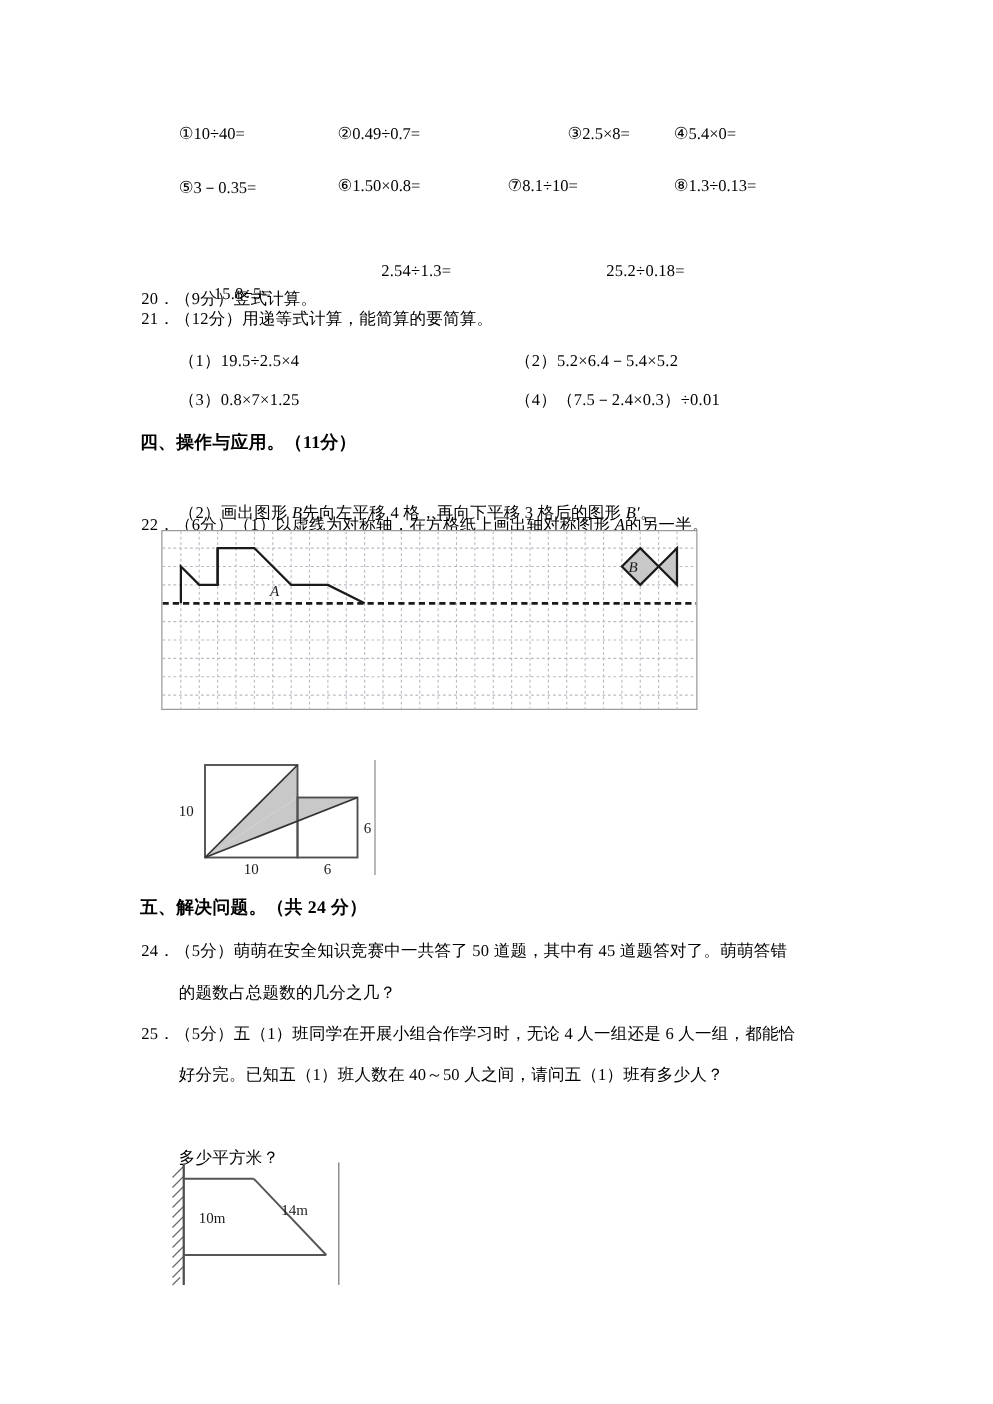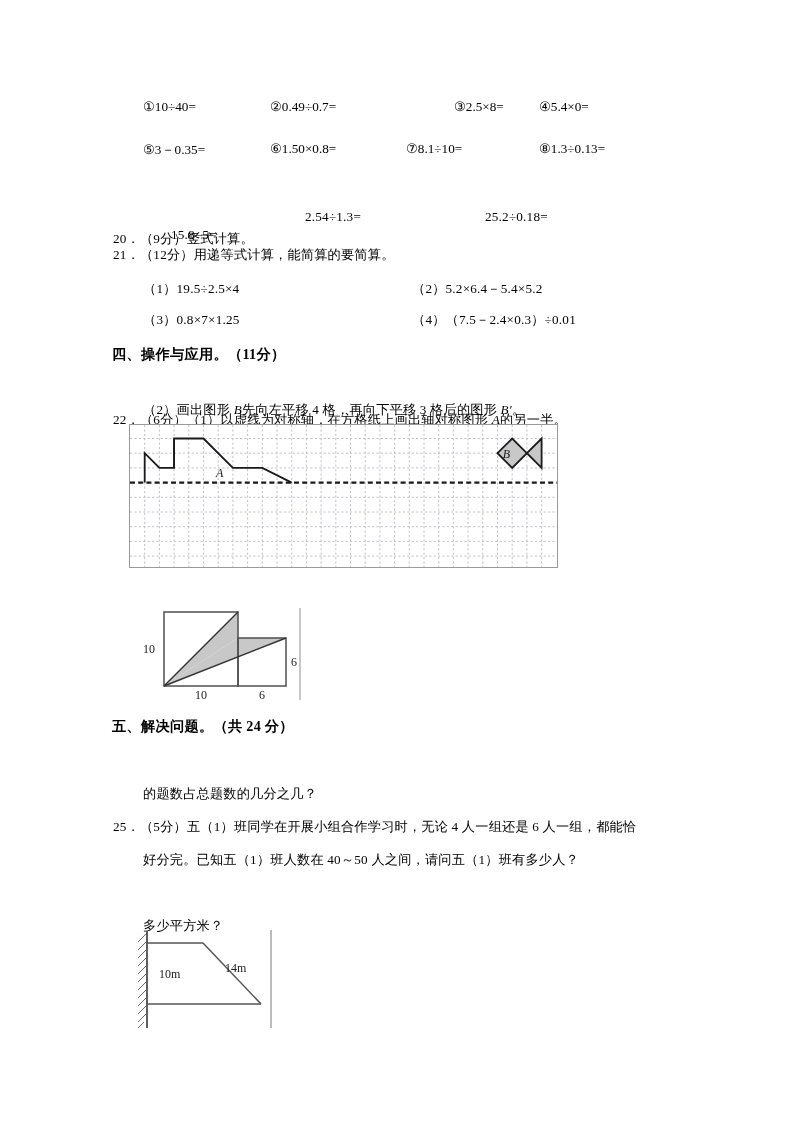--- a/index.html
+++ b/index.html
@@ -194,20 +194,21 @@
       <text x="70" y="91" font-family="'Liberation Serif', serif" font-size="12" fill="#1a1a1a" text-anchor="middle">10</text>
       <text x="131" y="91" font-family="'Liberation Serif', serif" font-size="12" fill="#1a1a1a" text-anchor="middle">6</text>
       <text x="163" y="58" font-family="'Liberation Serif', serif" font-size="12" fill="#1a1a1a" text-anchor="middle">6</text>
 
       <line x1="169" y1="0" x2="169" y2="92" stroke="#8f8f8f" stroke-width="1"></line>
     </svg>
   </div>
 
   <div class="sect" style="left:112px; top:719px;">五、解决问题。（共 24 分）</div>
 
+  <div class="row" style="left:113px; top:754px;">24．（5分）萌萌在安全知识竞赛中一共答了 50 道题，其中有 45 道题答对了。萌萌答错</div>
   <div class="row" style="left:143px; top:787px;">的题数占总题数的几分之几？</div>
 
   <div class="row" style="left:113px; top:820px;">25．（5分）五（1）班同学在开展小组合作学习时，无论 4 人一组还是 6 人一组，都能恰</div>
   <div class="row" style="left:143px; top:853px;">好分完。已知五（1）班人数在 40～50 人之间，请问五（1）班有多少人？</div>
 
   <div class="row" style="left:143px; top:919px;">多少平方米？</div>
 
   <div id="fig26">
     <svg width="155" height="105" viewBox="0 0 155 105">
 

